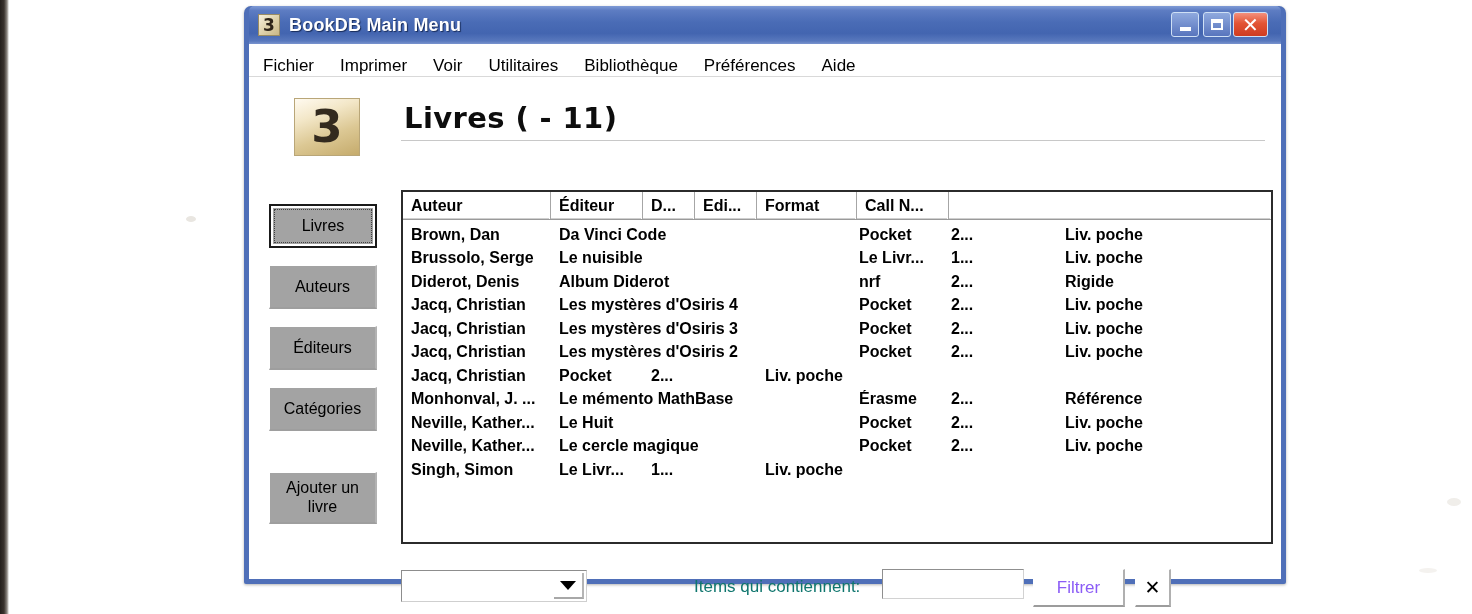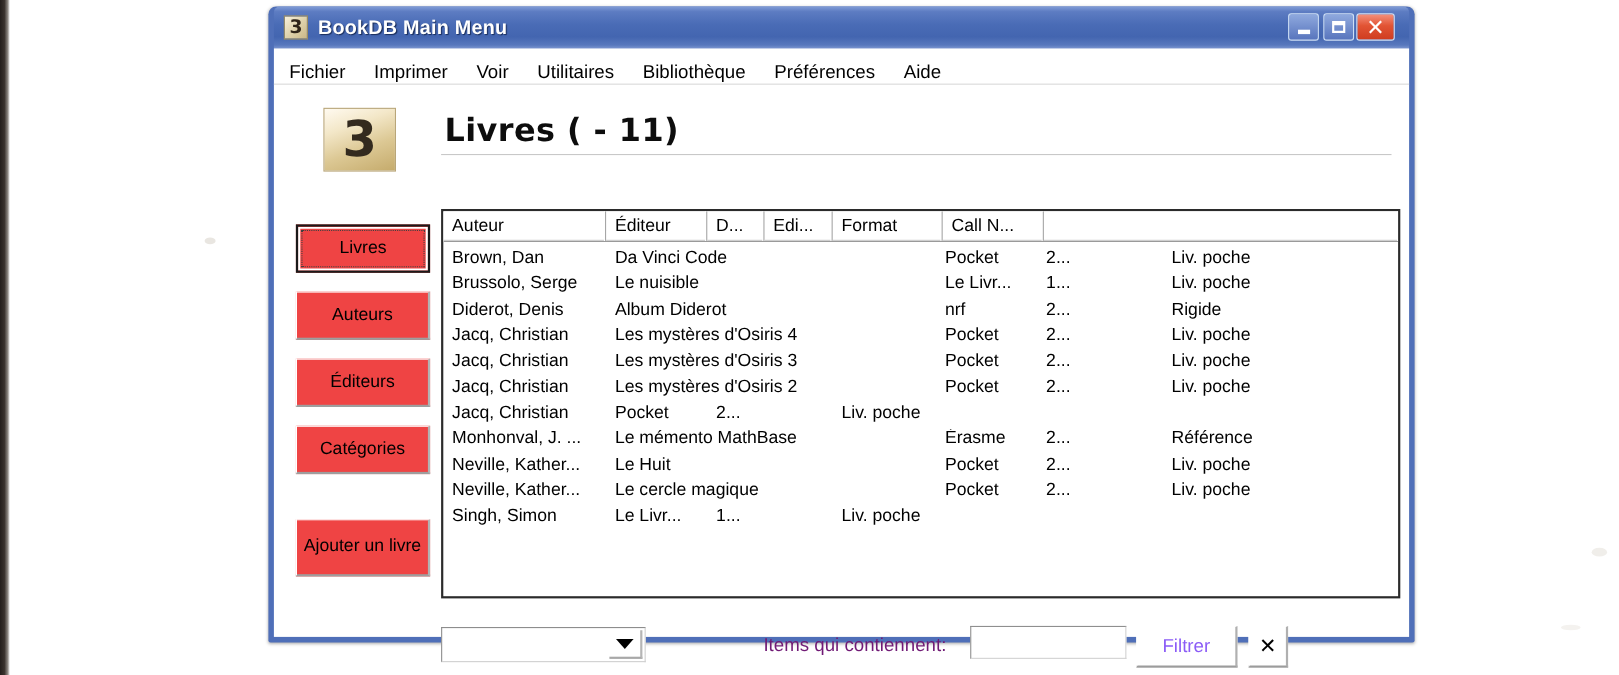--- a/index.html
+++ b/index.html
@@ -166,24 +166,24 @@
     padding-left: 3px;
   }
 
   
   #sidebar {
     position: absolute;
     left: 20px; top: 160px;
     width: 122px;
   }
   .nav-button {
-    width: 122px;
+    width: 108px;
     height: 44px;
     margin-bottom: 17px;
-    background: #ef4444;
+    background: #a3a3a3;
     border: 1px solid #ffffff;
     border-right: 2px solid #b2b2b2;
     border-bottom: 2px solid #9e9e9e;
     box-sizing: border-box;
     display: flex;
     align-items: center;
     justify-content: center;
     font-size: 16px;
     color: #000000;
     text-align: center;
@@ -207,20 +207,21 @@
     line-height: 1.18;
   }
   #list-box {
     position: absolute;
     left: 152px; top: 146px;
     width: 872px; height: 354px;
     border: 2px solid #2b2b2b;
     background: #ffffff;
     box-sizing: border-box;
     overflow: hidden;
+    font-weight: bold;
   }
   #column-header {
     display: flex;
     height: 27px;
     background: #ffffff;
     border-bottom: 1px solid #9a9a9a;
   }
   .col-head {
     border-right: 1px solid #a6a6a6;
     box-shadow: inset -1px 0 0 #ffffff, inset 0 -1px 0 #cfcfcf;
@@ -284,21 +285,21 @@
   .arrow-down {
     width: 0; height: 0;
     border-left: 8px solid transparent;
     border-right: 8px solid transparent;
     border-top: 9px solid #000000;
   }
   #filter-label {
     position: absolute;
     left: 445px; top: 533px;
     font-size: 17px;
-    color: #701a75;
+    color: #0f766e;
     white-space: nowrap;
   }
   #filter-text-input {
     position: absolute;
     left: 633px; top: 525px;
     width: 142px; height: 30px;
     background: #ffffff;
     border: 1px solid #8f8f8f;
     border-right-color: #d2d2d2;
     border-bottom-color: #d2d2d2;

